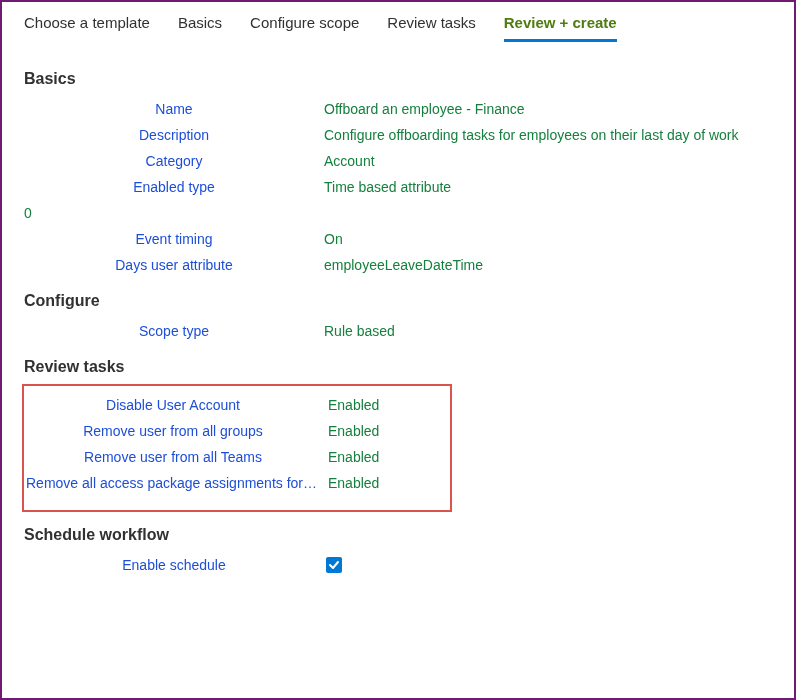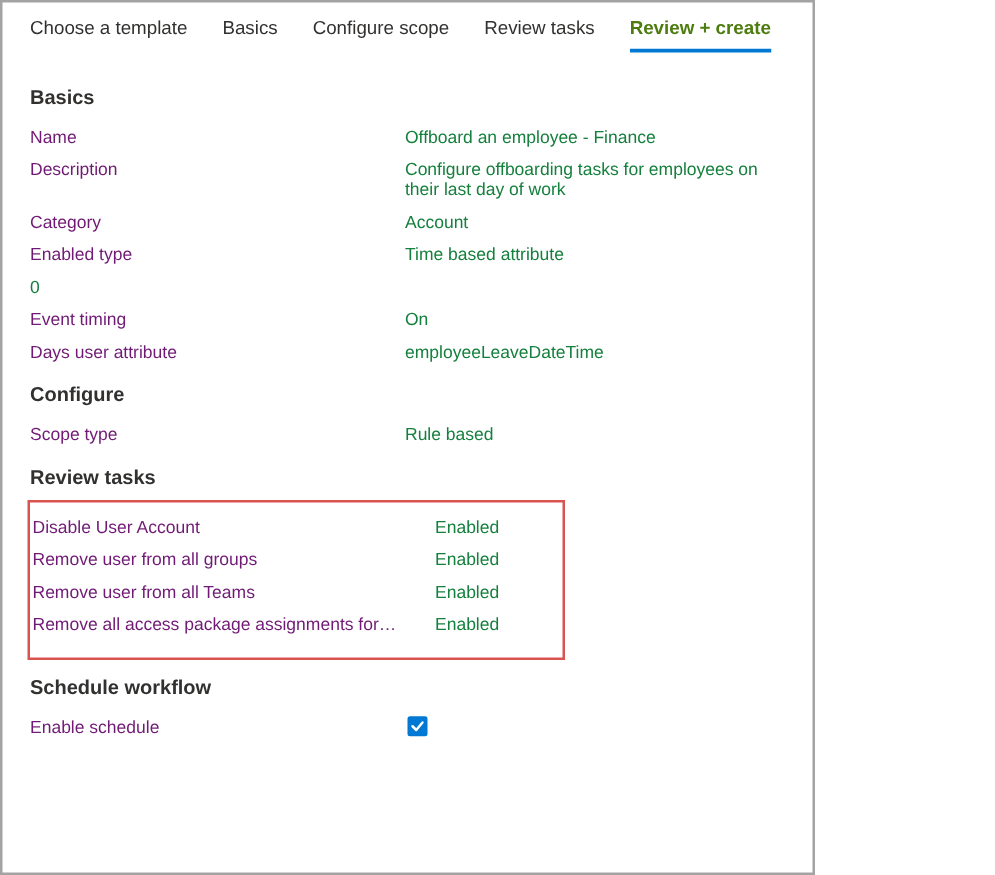--- a/index.html
+++ b/index.html
@@ -4,24 +4,24 @@
 <style>
   html, body {
     margin: 0;
     padding: 0;
     font-family: "Segoe UI", Arial, sans-serif;
     font-size: 14px;
     color: #323130;
     background: #ffffff;
   }
   .frame {
-    width: 652px;
+    width: 796px;
     height: 700px;
     box-sizing: border-box;
-    border: 2px solid #a3a3a3;
+    border: 2px solid #701a75;
     position: relative;
     overflow: hidden;
     padding: 0;
   }
   .tabs {
     display: flex;
     gap: 28px;
     padding: 12px 22px 0 22px;
     font-size: 15px;
   }
@@ -46,36 +46,36 @@
     margin: 14px 0 8px 0;
   }
   .row {
     display: flex;
     align-items: flex-start;
     padding: 5px 0;
   }
   .label-col {
     width: 300px;
     flex-shrink: 0;
-    color: #701a75;
+    color: #1d4ed8;
+    text-align: center;
   }
   .value-col {
     flex: 1;
     color: #15803d;
   }
   .tasks-box {
     border: 2px solid #d9534f;
     padding: 6px 8px 14px 0;
     margin: 4px 0 14px -2px;
     width: 430px;
     box-sizing: border-box;
   }
   .tasks-box .row {
     padding: 5px 0 5px 2px;
-    gap: 20px;
   }
   .tasks-box .label-col {
     width: 302px;
     white-space: nowrap;
     overflow: hidden;
     text-overflow: ellipsis;
     padding-right: 8px;
     box-sizing: border-box;
   }
   .checkbox {

